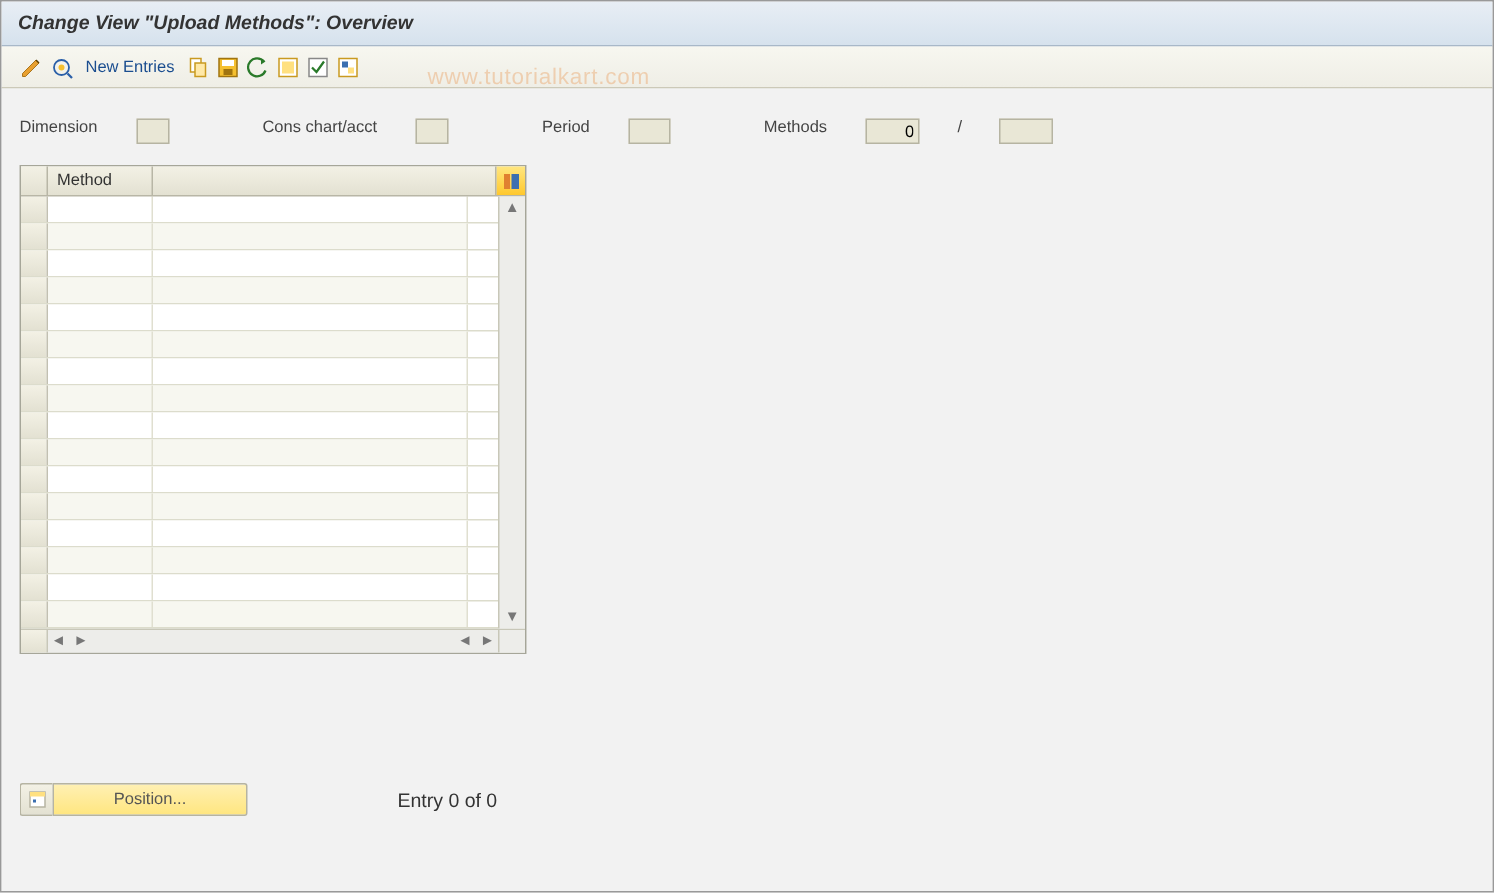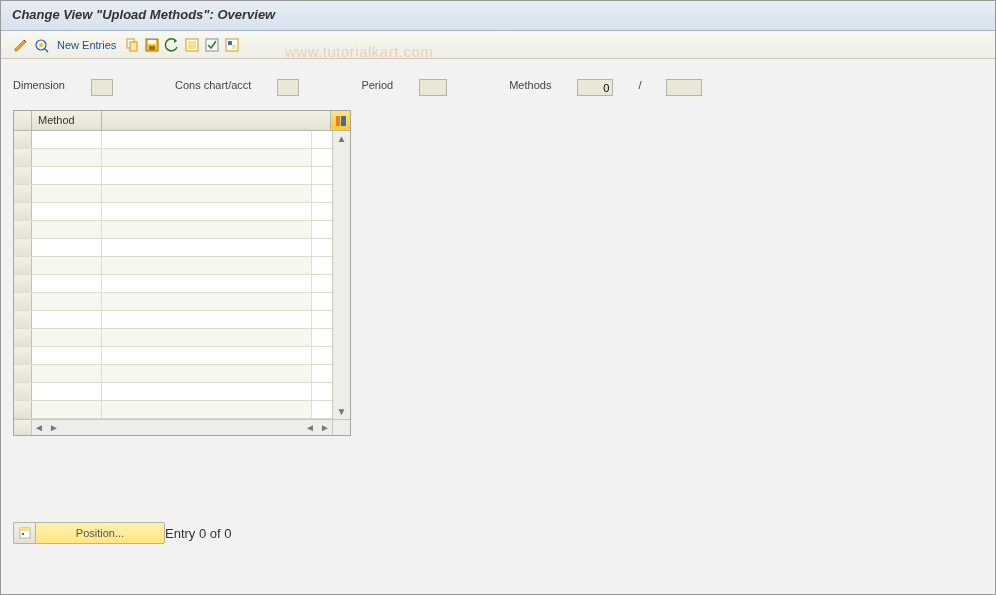--- a/index.html
+++ b/index.html
@@ -188,20 +188,21 @@
       display: inline-flex; align-items: center; justify-content: center;
       color: #777; cursor: pointer; font-size: 10px;
     }
     
     .footer-row {
       position: absolute;
       left: 12px;
       bottom: 50px;
       display: flex;
       align-items: center;
+      gap: 100px;
     }
     .position-btn-wrap{
       display: flex;
       align-items: center;
     }
     .btn-icon-small{
       width: 22px; height: 22px;
       background: linear-gradient(to bottom, #f3f1e5 0%, #e3e1d2 100%);
       border: 1px solid #b6b4a2;
       border-right: none;

